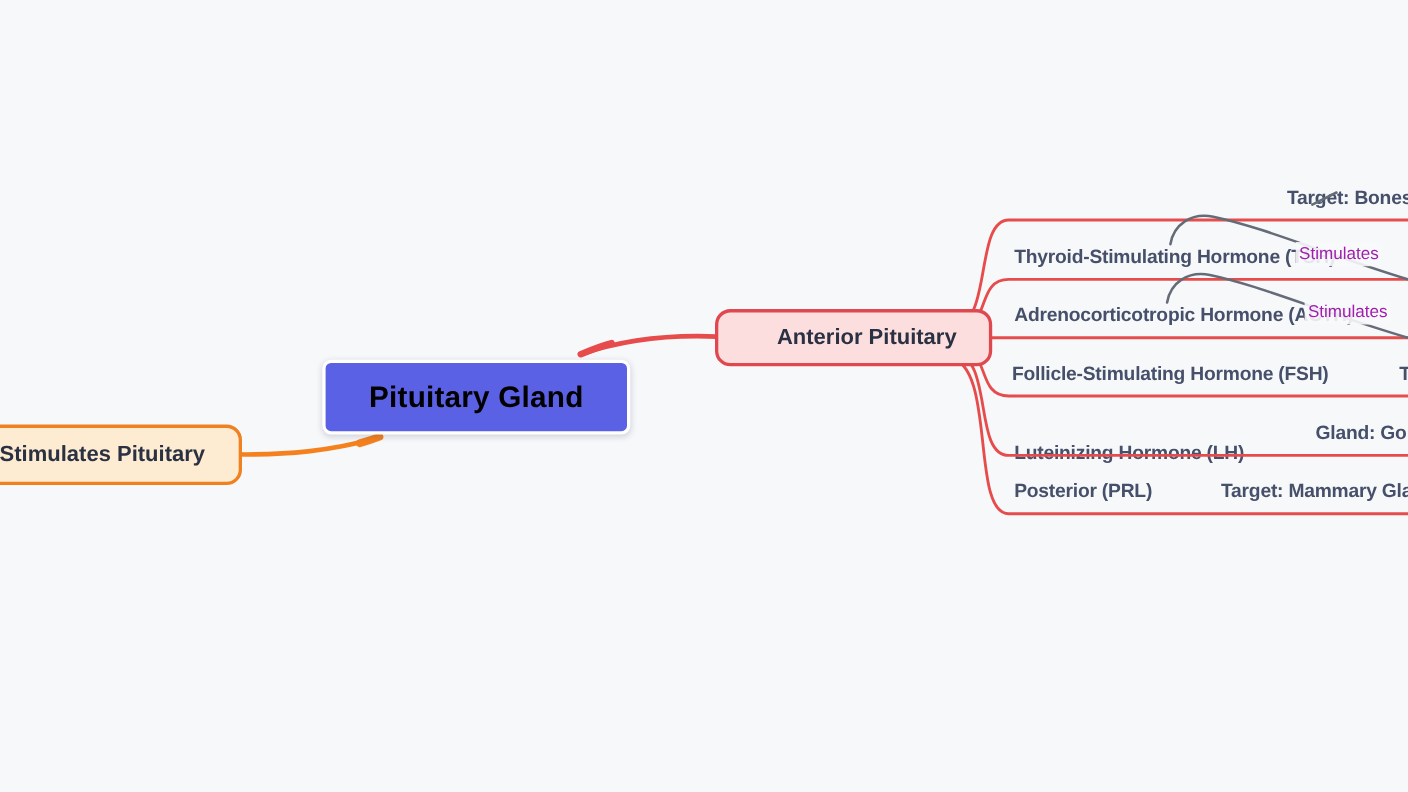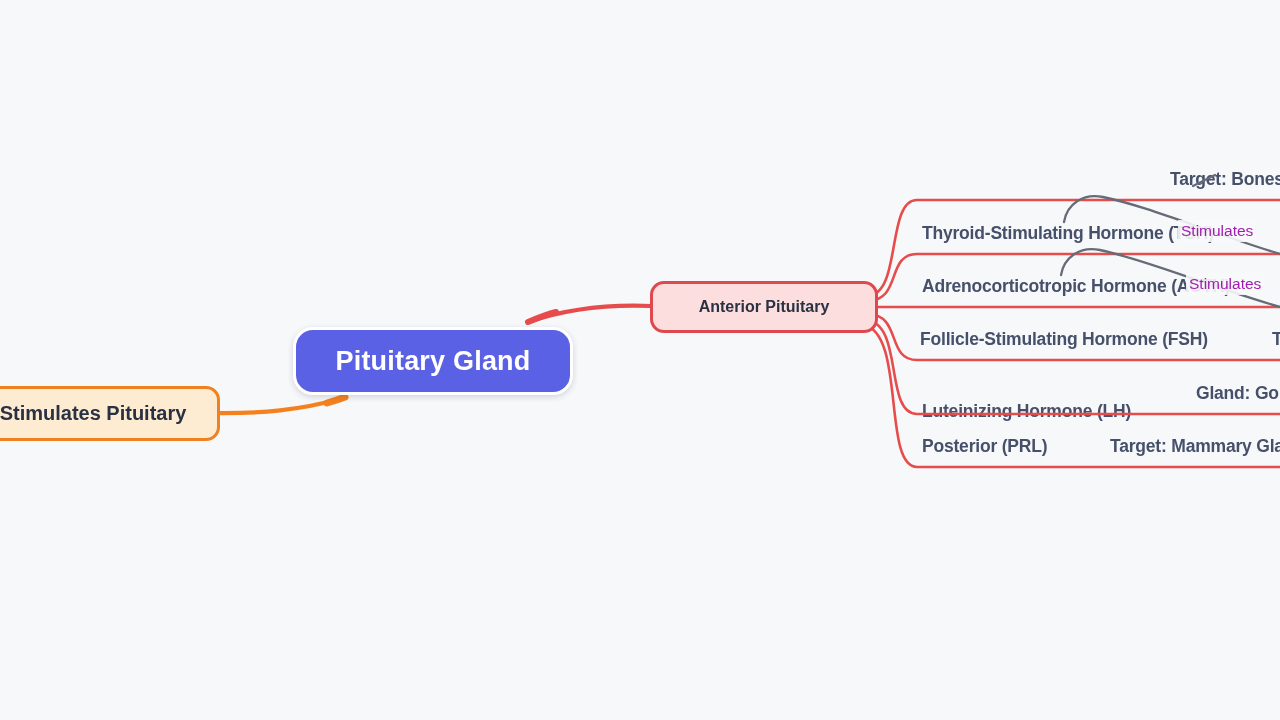--- a/index.html
+++ b/index.html
@@ -33,23 +33,23 @@
     align-items: center;
     justify-content: center;
     box-sizing: content-box;
     z-index: 5;
   }
   .node-root {
     left: 293px; top: 327px;
     width: 274px; height: 62px;
     background: #5b61e4;
     border: 3px solid #ffffff;
-    border-radius: 20px;
+    border-radius: 8px;
     box-shadow: 0 2px 6px rgba(40,45,80,0.18);
-    color: #ffffff;
+    color: #000000;
     font-size: 27px;
     font-weight: 700;
     letter-spacing: 0.2px;
   }
   .node-posterior {
     left: -34px; top: 386px;
     width: 248px; height: 49px;
     background: #fdebd2;
     border: 3px solid #ef8121;
     border-radius: 14px;
@@ -57,22 +57,23 @@
     font-size: 20px;
     font-weight: 700;
   }
   .node-anterior {
     left: 650px; top: 281px;
     width: 222px; height: 46px;
     background: #fcdede;
     border: 3px solid #e0484f;
     border-radius: 14px;
     color: #2a3142;
-    font-size: 16px;
+    font-size: 20px;
     font-weight: 700;
+    padding-left: 24px;
   }
   
   .row-label {
     position: absolute;
     z-index: 2;
     height: 24px;
     line-height: 24px;
     font-size: 17.5px;
     font-weight: 700;
     letter-spacing: -0.2px;

